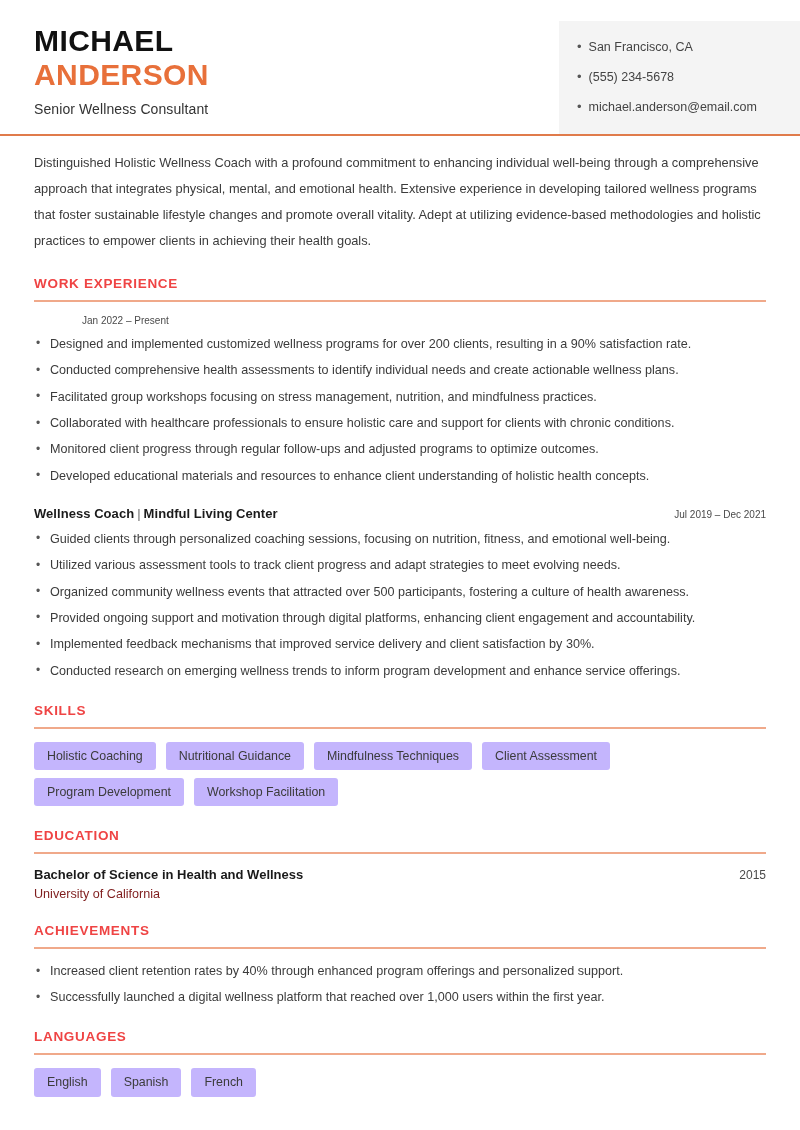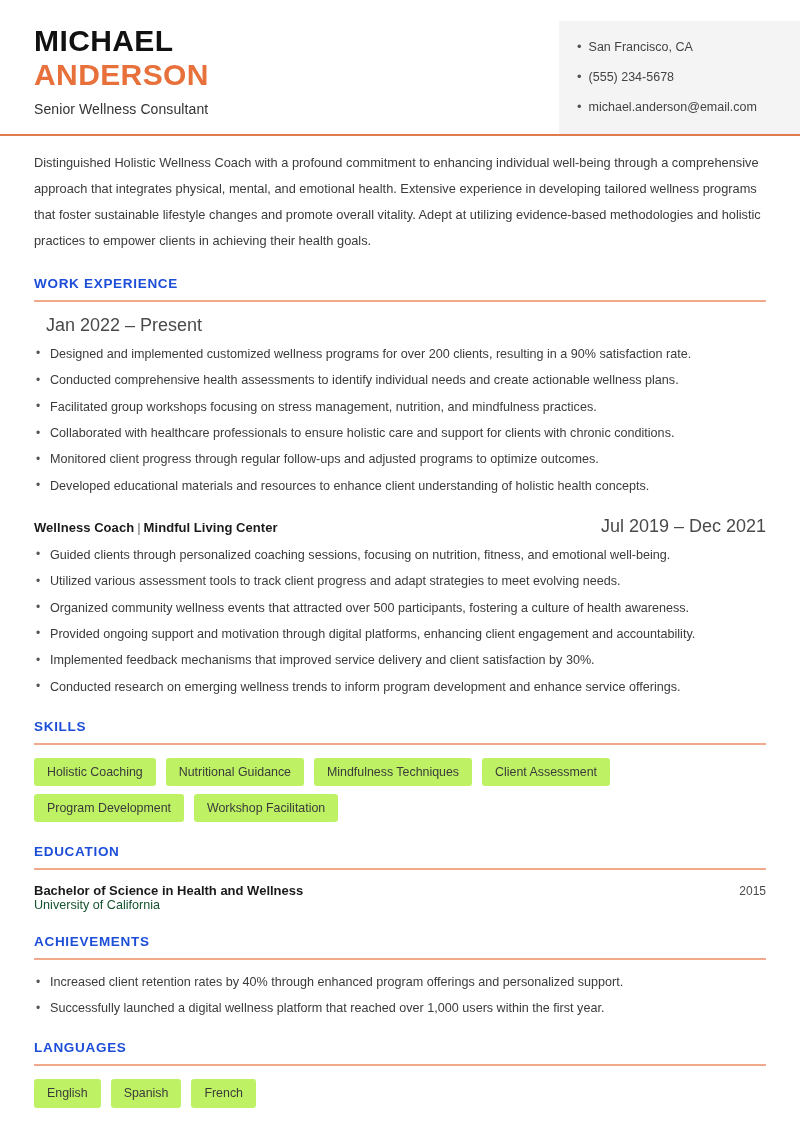--- a/index.html
+++ b/index.html
@@ -101,21 +101,21 @@
     line-height: 2.03;
     color: #3b3b3b;
     margin-top: 14px;
     text-align: left;
   }
 
   .section { margin-top: 22px; }
   .section-title {
     font-size: 13.5px;
     font-weight: bold;
-    color: #1d4ed8;
+    color: #ef4444;
     letter-spacing: 0.7px;
     margin-bottom: 9px;
   }
   .section-rule {
     height: 2px;
     background: #F0A98A;
     margin-bottom: 13px;
   }
 
   .entry { margin-bottom: 2px; }
@@ -130,24 +130,25 @@
     font-weight: bold;
     color: #1a1a1a;
     letter-spacing: 0.05px;
   }
   .entry-sep {
     font-weight: normal;
     color: #6a6a6a;
     padding: 0 3px;
   }
   .entry-date {
-    font-size: 18px;
+    font-size: 10px;
     color: #4a4a4a;
     white-space: nowrap;
     padding-left: 12px;
+    margin-left: 36px;
   }
 
   ul.bullets {
     list-style: none;
     margin: 9px 0 0 0;
     padding: 0;
   }
   ul.bullets li {
     position: relative;
     font-size: 12.6px;
@@ -166,21 +167,21 @@
   }
 
   
   .pill-wrap {
     display: flex;
     flex-wrap: wrap;
     gap: 8px 10px;
     margin-top: 2px;
   }
   .pill {
-    background: #bef264;
+    background: #c4b5fd;
     border-radius: 3px;
     font-size: 12.4px;
     color: #3b3b3b;
     padding: 7px 13px;
     line-height: 1.15;
     white-space: nowrap;
   }
 
   
   .edu-head {
@@ -193,21 +194,22 @@
     font-weight: bold;
     color: #1a1a1a;
   }
   .edu-year {
     font-size: 12px;
     color: #4a4a4a;
     white-space: nowrap;
   }
   .edu-school {
     font-size: 12.6px;
-    color: #14532d;
+    color: #7f1d1d;
+    margin-top: 5px;
   }
 
   .achv-list { margin-top: 3px; }
   .achv-list li { margin-bottom: 12px; }
 </style>
 </head>
 <body>
 
 <div class="page">
 

